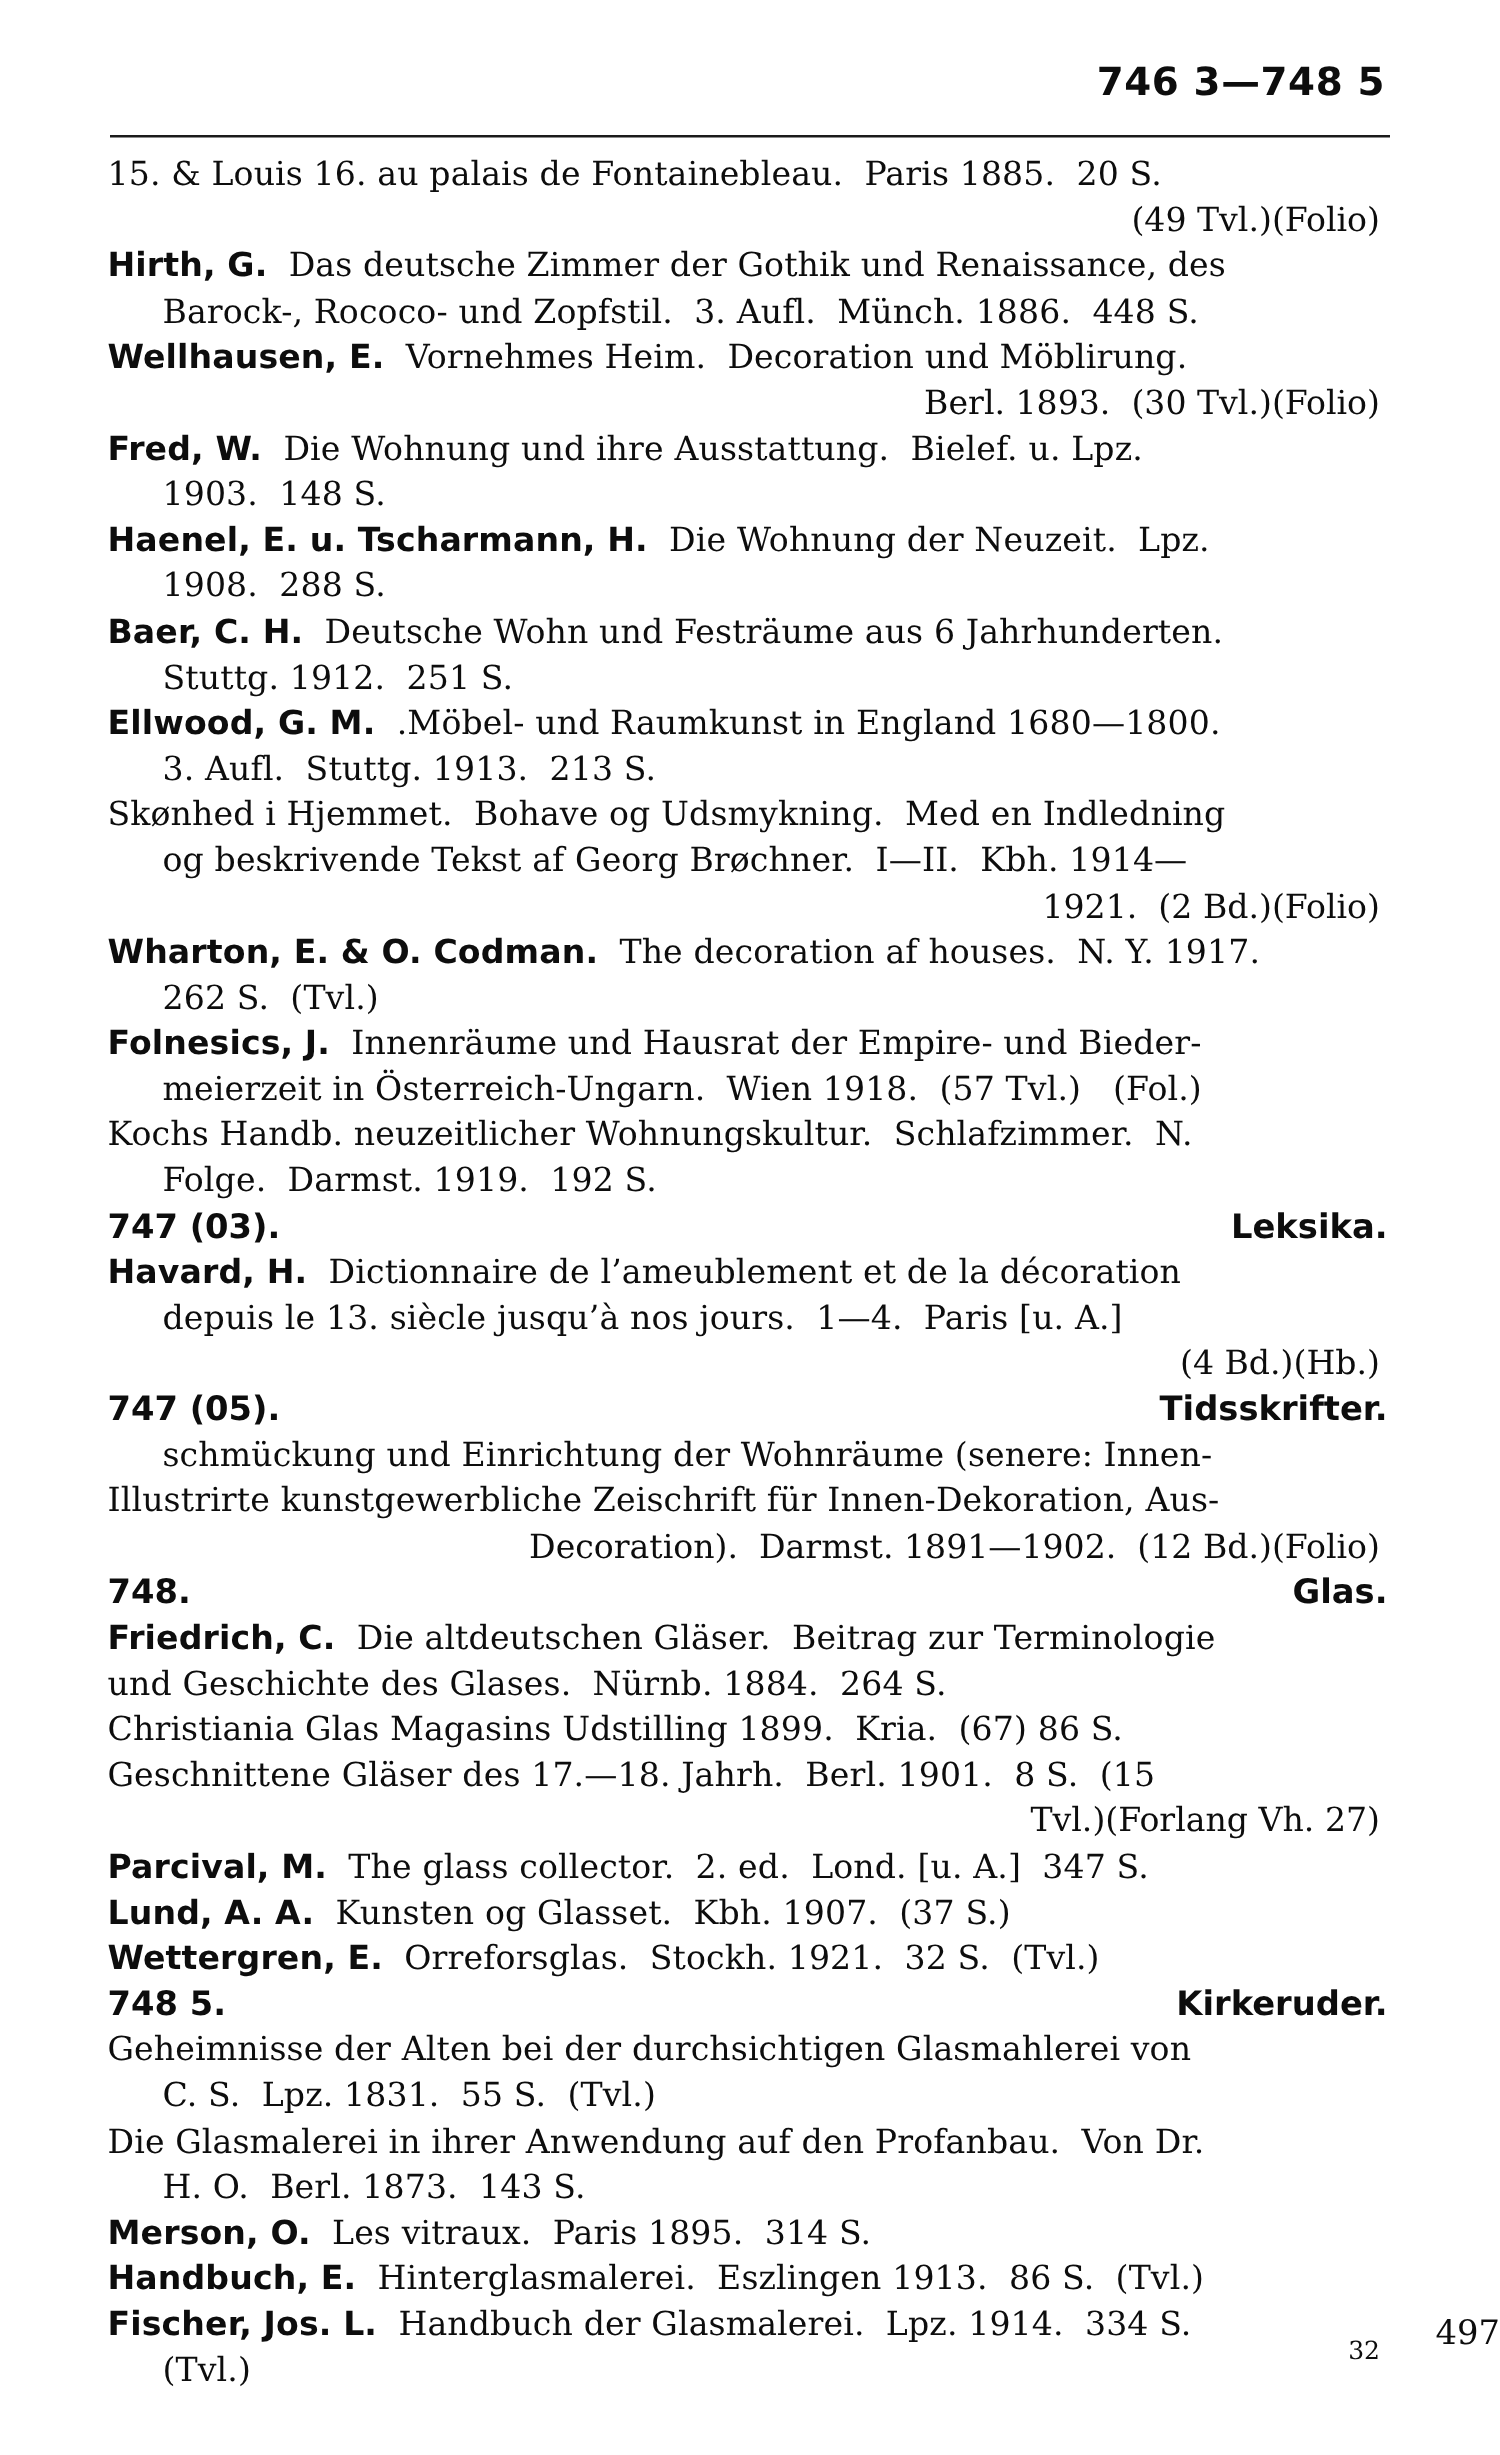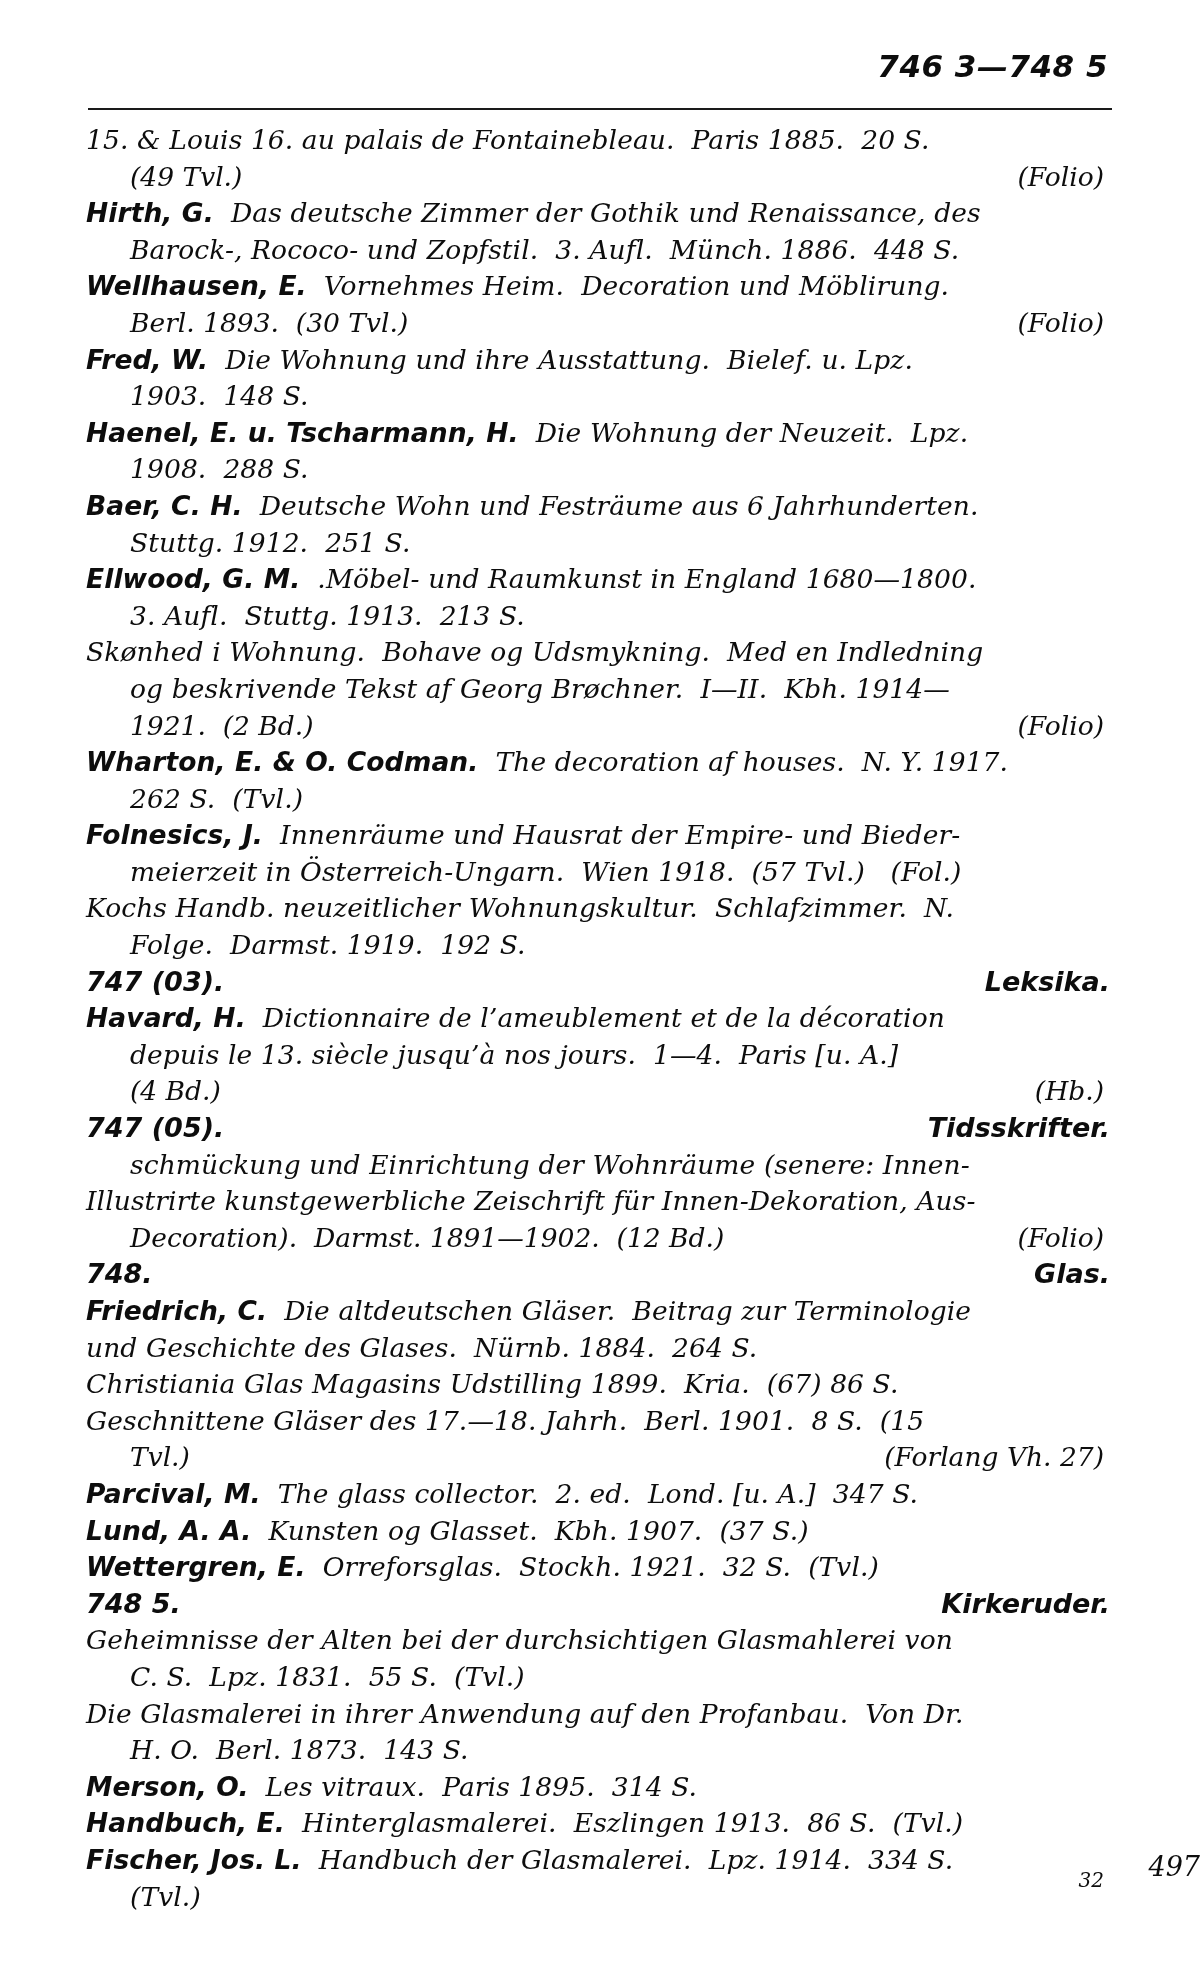--- a/index.html
+++ b/index.html
@@ -14,21 +14,20 @@
     font-family: "DejaVu Serif", serif;
     color: #0d0d0d;
   }
   .page {
     position: relative;
     width: 1200px;
     height: 1964px;
     box-sizing: border-box;
     padding: 0;
     overflow: hidden;
-    font-style: italic;
   }
   .running-head {
     position: absolute;
     top: 48px;
     right: 92px;
     font-family: "DejaVu Sans", sans-serif;
     font-weight: bold;
     font-size: 31px;
     letter-spacing: 0.5px;
   }
@@ -58,24 +57,23 @@
     display: flex;
     justify-content: space-between;
     align-items: baseline;
     font-size: 26.5px;
     line-height: 36.6px;
   }
   .split .left { font-family: "DejaVu Sans", sans-serif; font-weight: bold; font-size: 27px; }
   .split .right { font-family: "DejaVu Sans", sans-serif; font-weight: bold; font-size: 27px; text-align: right; }
   .folio-line {
     display: flex;
-    justify-content: space-between;
+    justify-content: flex-end;
     font-size: 26.5px;
     line-height: 36.6px;
-    gap: 18px;
   }
   .folio-line .lpart { white-space: pre-wrap; }
   .folio-line .rpart { padding-right: 6px; }
   .page-number {
     position: absolute;
     left: 0;
     right: 0;
     bottom: 82px;
     text-align: right;
     font-size: 27px;
@@ -118,21 +116,21 @@
 
     <div class="line"><span class="name-bold">Haenel, E. u. Tscharmann, H.</span><span>  Die Wohnung der Neuzeit.  Lpz.</span></div>
     <div class="line indent-1"><span>1908.  288 S.</span></div>
 
     <div class="line"><span class="name-bold">Baer, C. H.</span><span>  Deutsche Wohn und Festräume aus 6 Jahrhunderten.</span></div>
     <div class="line indent-1"><span>Stuttg. 1912.  251 S.</span></div>
 
     <div class="line"><span class="name-bold">Ellwood, G. M.</span><span>  .Möbel- und Raumkunst in England 1680—1800.</span></div>
     <div class="line indent-1"><span>3. Aufl.  Stuttg. 1913.  213 S.</span></div>
 
-    <div class="line"><span>Skønhed i Wohnung.  Bohave og Udsmykning.  Med en Indledning</span></div>
+    <div class="line"><span>Skønhed i Hjemmet.  Bohave og Udsmykning.  Med en Indledning</span></div>
     <div class="line indent-1"><span>og beskrivende Tekst af Georg Brøchner.  I—II.  Kbh. 1914—</span></div>
     <div class="folio-line indent-1">
         <span class="lpart">1921.  (2 Bd.)</span>
         <span class="rpart">(Folio)</span>
       </div>
 
     <div class="line"><span class="name-bold">Wharton, E. &amp; O. Codman.</span><span>  The decoration af houses.  N. Y. 1917.</span></div>
     <div class="line indent-1"><span>262 S.  (Tvl.)</span></div>
 
     <div class="line"><span class="name-bold">Folnesics, J.</span><span>  Innenräume und Hausrat der Empire- und Bieder-</span></div>

